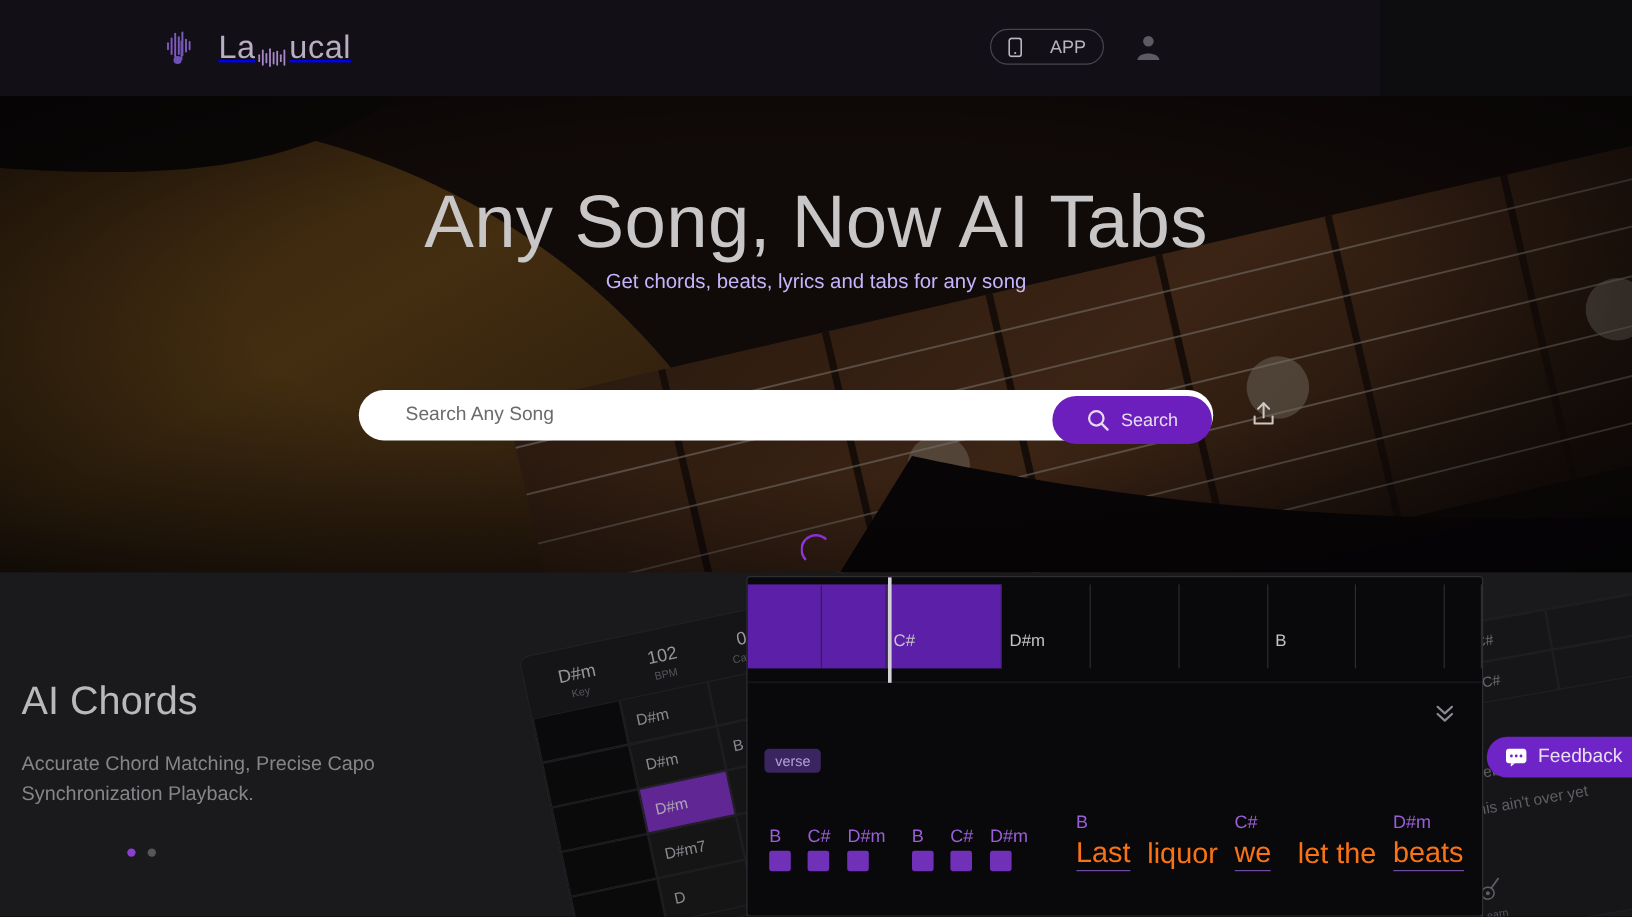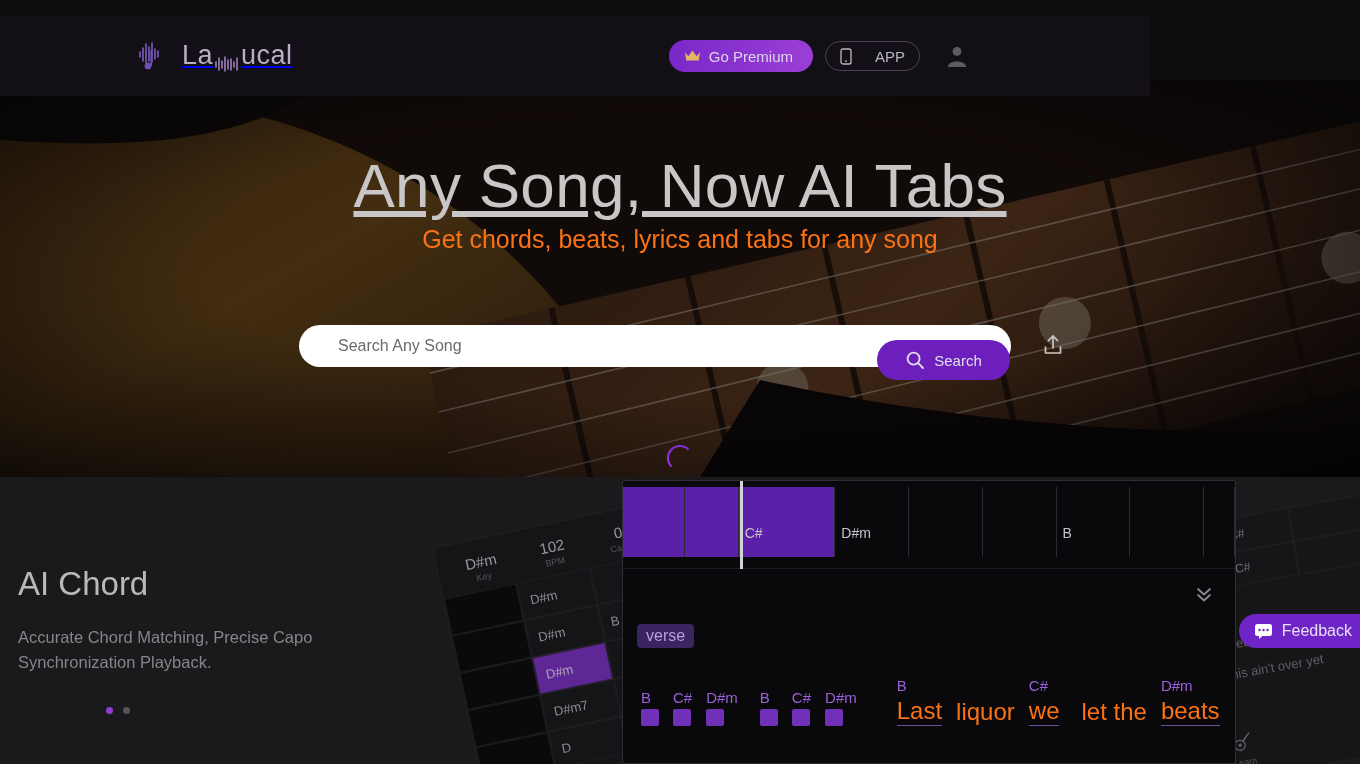--- a/index.html
+++ b/index.html
@@ -5,21 +5,21 @@
   * { box-sizing: border-box; margin: 0; padding: 0; }
   html, body {
     width: 1360px; height: 764px;
     background: #0d0d0f; overflow: hidden;
     font-family: "Liberation Sans", sans-serif;
   }
   #app { position: relative; width: 1360px; height: 764px; overflow: hidden; background: #0d0d0f; }
 
   
   .header {
-    position: absolute; top: 16px; left: 0; width: 1150px; height: 80px;
+    position: absolute; top: 0; left: 0; width: 1150px; height: 80px;
     background: #120f16; display: flex; align-items: center; z-index: 40;
   }
   .logo-wrap { position: absolute; left: 138px; top: 22px; display: flex; align-items: flex-end; gap: 10px; }
   .logo-mark { width: 34px; height: 34px; display: block; }
   .logo-text {
     font-size: 27px; color: #b9aec4; letter-spacing: .5px;
     font-family: "Liberation Sans", sans-serif; line-height: 34px;
     display: flex; align-items: center;
   }
   .logo-text .wavechar { display: inline-block; width: 26px; height: 18px; margin: 0 1px; position: relative; top: 1px; }
@@ -46,41 +46,40 @@
   }
   .hero-bg { position: absolute; inset: 0; }
   .hero-scrim {
     position: absolute; inset: 0;
     background: rgba(6,4,8,0.47);
   }
   .hero-title {
     position: absolute; top: 70px; left: 0; width: 1360px; text-align: center;
     font-size: 62px; color: #c8c6c6; font-weight: 400; letter-spacing: .3px;
     font-family: "Liberation Sans", sans-serif;
-    text-decoration: underline;
   }
   .hero-sub {
     position: absolute; top: 145px; left: 0; width: 1360px; text-align: center;
-    font-size: 25px; color: #f97316; font-weight: 400;
+    font-size: 17px; color: #c4b5fd; font-weight: 400;
     font-family: "Liberation Sans", sans-serif;
   }
 
   .search-row { position: absolute; top: 245px; left: 299px; display: flex; align-items: center; }
   .search-bar {
     position: relative; width: 712px; height: 42px; border-radius: 999px;
     background: #ffffff; display: flex; align-items: center;
   }
   .search-input {
     flex: 1; border: none; outline: none; background: transparent;
     font-size: 16px; color: #5d5a58; padding: 0 20px 0 39px;
     font-family: "Liberation Sans", sans-serif;
   }
   .search-input::placeholder { color: #6d6a68; }
   .search-btn {
-    position: absolute; right: 1px; top: 15px; height: 40px; width: 133px;
+    position: absolute; right: 1px; top: 5px; height: 40px; width: 133px;
     border-radius: 999px; border: none; background: #6d1fbe;
     display: flex; align-items: center; justify-content: center; gap: 9px;
     color: #e4dced; font-size: 15px; cursor: pointer;
     font-family: "Liberation Sans", sans-serif;
   }
   .upload-btn { margin-left: 25px; background: none; border: none; cursor: pointer; padding: 4px; }
 
   .loading-wrap { position: absolute; top: 365px; left: 0; width: 1360px; text-align: center; }
   .spinner {
     width: 26px; height: 26px; margin: 0 auto 6px;
@@ -146,21 +145,21 @@
     position: absolute; left: 6px; top: 38px; font-size: 14px; color: #c6c3ca;
     font-family: "Liberation Sans", sans-serif; white-space: nowrap;
   }
   .playhead { position: absolute; top: 0; width: 3px; height: 88px; background: #d4d2d8; }
 
   .panel-mid { position: relative; height: 56px; }
   .chev-btn { position: absolute; right: 18px; top: 12px; background: none; border: none; cursor: pointer; padding: 2px; }
 
   .verse-chip {
     position: absolute; left: 14px; top: 143px;
-    background: #3a2560; color: #b79fe0; font-size: 16px;
+    background: #3a2560; color: #b79fe0; font-size: 12px;
     padding: 3px 9px; border-radius: 4px; font-family: "Liberation Sans", sans-serif;
   }
 
   .lyric-line { position: absolute; left: 18px; top: 196px; right: 8px; display: flex; align-items: flex-end; }
   .ly-unit { position: relative; margin-right: 8px; }
   .ly-chord {
     font-size: 15px; color: #9a5fd9; font-family: "Liberation Sans", sans-serif;
     display: block; margin-bottom: 3px; white-space: nowrap;
   }
   .ly-box { width: 18px; height: 17px; background: #7030b8; border-radius: 2px; display: block; }
@@ -215,26 +214,20 @@
               <line x1="20" y1="7" x2="20" y2="12"></line>
               <line x1="23" y1="3" x2="23" y2="15"></line>
             </g>
           </svg>
         </span>
         <span>ucal</span>
       </span>
     </a>
 
     <div class="header-right">
-      <button class="btn-premium">
-        <svg width="17" height="14" viewBox="0 0 17 14">
-          <path d="M1 3.2 L4.4 7.2 L8.5 1.4 L12.6 7.2 L16 3.2 L14.7 11.6 L2.3 11.6 Z" fill="#e2b764"></path>
-        </svg>
-        <span>Go Premium</span>
-      </button>
 
       <button class="btn-app">
         <svg width="12" height="17" viewBox="0 0 12 17">
           <rect x="1" y="1" width="10" height="15" rx="2" fill="none" stroke="#bdb7c4" stroke-width="1.3"></rect>
           <circle cx="6" cy="13.2" r="0.9" fill="#bdb7c4"></circle>
         </svg>
         <span>APP</span>
       </button>
 
       <button class="avatar-btn">
@@ -321,21 +314,21 @@
     </div>
 
     <div class="loading-wrap">
       <div class="spinner"></div>
 
     </div>
   </div>
 
   <div class="lower">
     <div class="feature-text">
-      <div class="feature-title">AI Chord</div>
+      <div class="feature-title">AI Chords</div>
       <div class="feature-desc">Accurate Chord Matching, Precise Capo Synchronization Playback.</div>
     </div>
     <div class="dots">
       <span class="dot active"></span>
       <span class="dot"></span>
     </div>
   </div>
 
   <div class="tilt-card card-left">
     <div class="tc-tabs">Tab</div>

